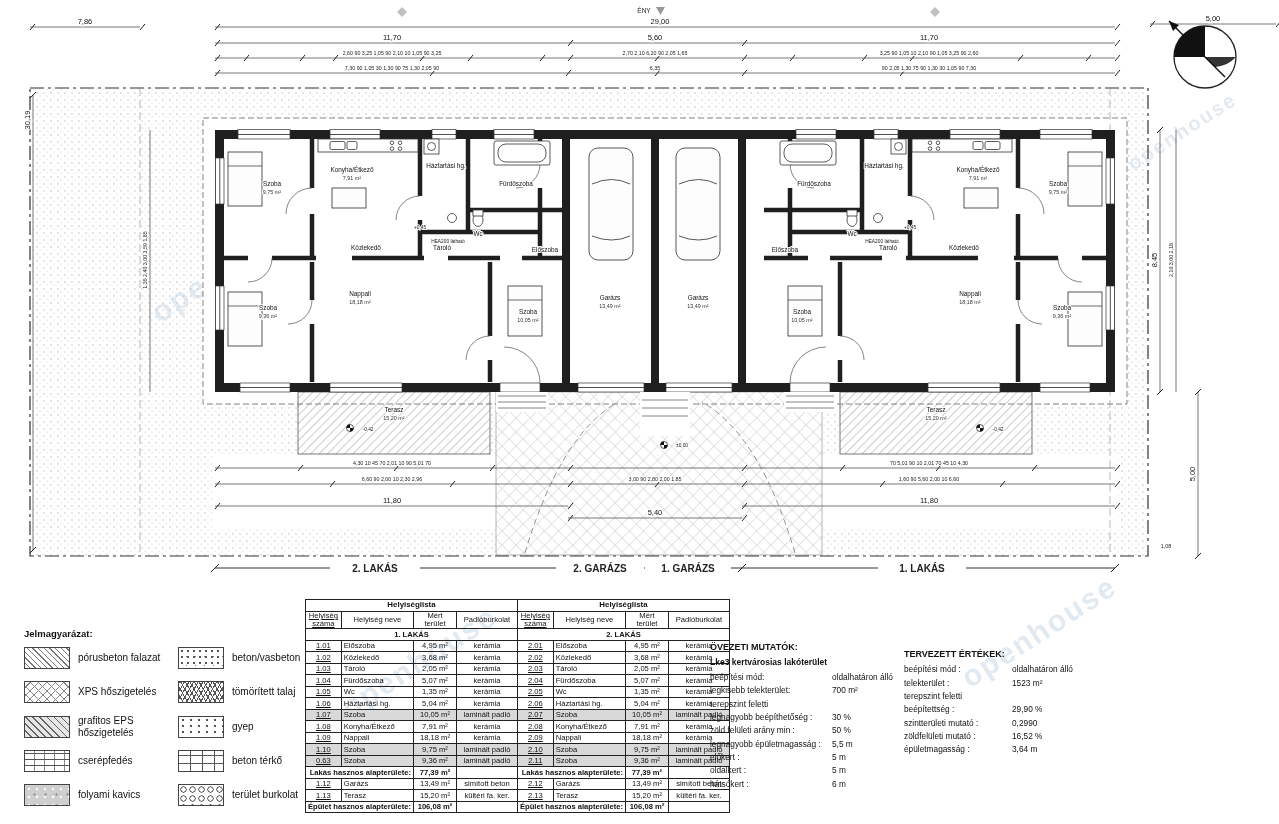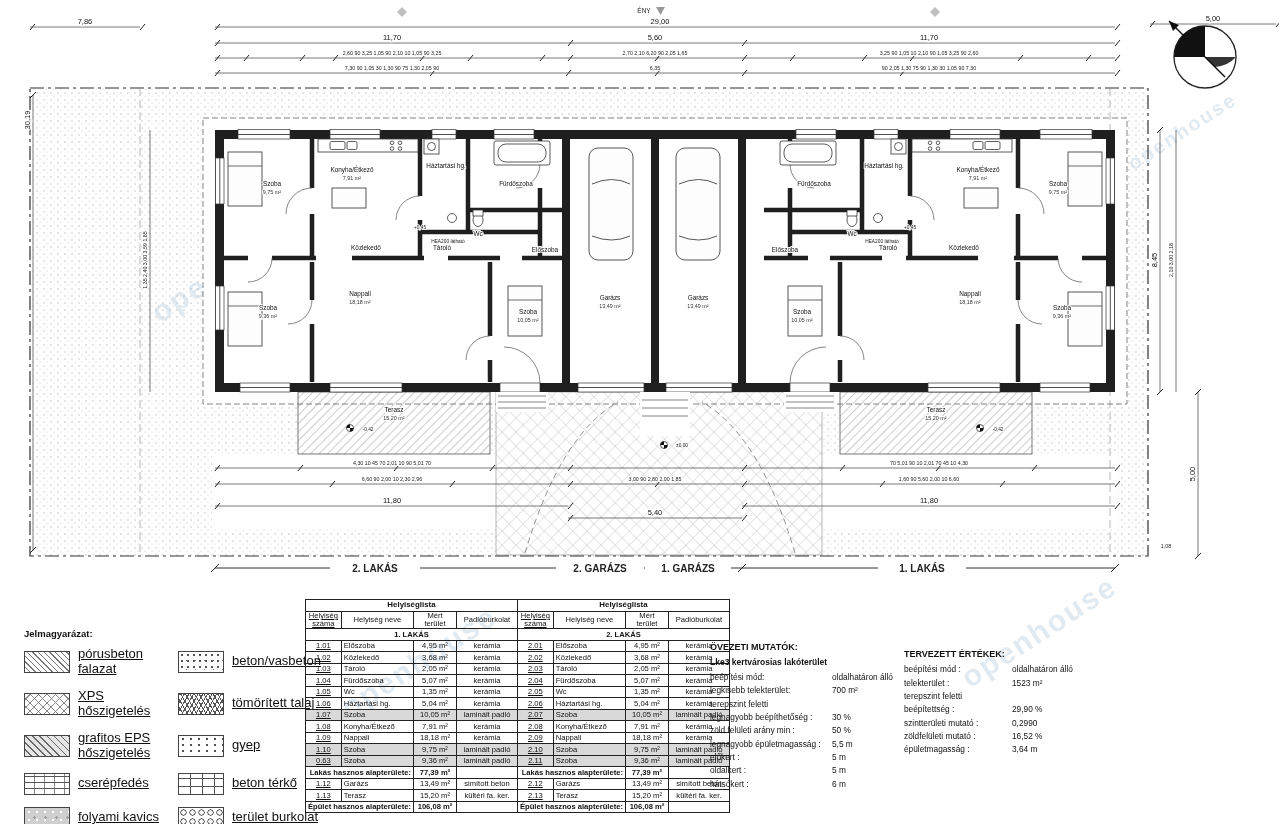--- a/index.html
+++ b/index.html
@@ -28,21 +28,21 @@
   
   .wm{position:absolute;font-size:30px;font-weight:bold;letter-spacing:2px;
       color:rgba(110,150,185,0.20);transform:rotate(-33deg);pointer-events:none;white-space:nowrap;}
   .wm.small{font-size:20px;}
 
   
   .legend{position:absolute;left:24px;top:628px;width:292px;}
   .legend-title{font-size:9.5px;font-weight:bold;margin-bottom:8px;}
   .legend-grid{display:grid;grid-template-columns:48px 94px 48px 94px;column-gap:6px;row-gap:12px;align-items:center;}
   .sw{width:46px;height:22px;border:1px solid #444;background:#fff;box-sizing:border-box;}
-  .lg-label{font-size:13px;line-height:1.15;text-decoration:underline;}
+  .lg-label{font-size:10px;line-height:1.15;}
   .sw-porus{background:repeating-linear-gradient(45deg,#fff 0 3px,#777 3px 4px);}
   .sw-vasbeton{background-image:radial-gradient(#555 0.8px,transparent 1px),radial-gradient(#777 0.7px,transparent 0.9px);background-size:6px 6px,9px 9px;background-position:0 0,3px 4px;}
   .sw-xps{background:repeating-linear-gradient(45deg,transparent 0 5px,#888 5px 6px),repeating-linear-gradient(-45deg,transparent 0 5px,#888 5px 6px);}
   .sw-talaj{background:repeating-linear-gradient(60deg,transparent 0 3px,#555 3px 4px),repeating-linear-gradient(-60deg,transparent 0 3px,#555 3px 4px);}
   .sw-eps{background:#e6e6e6 repeating-linear-gradient(45deg,transparent 0 4px,#666 4px 5px);}
   .sw-gyep{background-image:radial-gradient(#2a2a2a 14%,transparent 18%);background-size:8px 6px;}
   .sw-cserep{background:repeating-linear-gradient(0deg,transparent 0 5px,#555 5px 6px),repeating-linear-gradient(90deg,transparent 0 9px,#888 9px 10px);}
   .sw-terko{background:repeating-linear-gradient(0deg,transparent 0 7px,#555 7px 8px),repeating-linear-gradient(90deg,transparent 0 11px,#555 11px 12px);}
   .sw-kavics{background-color:#cfcfcf;background-image:radial-gradient(#fff 1.2px,transparent 1.5px),radial-gradient(#9a9a9a 1px,transparent 1.3px);background-size:8px 8px,11px 11px;background-position:0 0,4px 4px;}
   .sw-gyepracs{background-image:radial-gradient(circle 3.4px at 4.5px 4.5px,transparent 2.1px,#666 2.3px,#666 3px,transparent 3.3px);background-size:9px 9px;}

